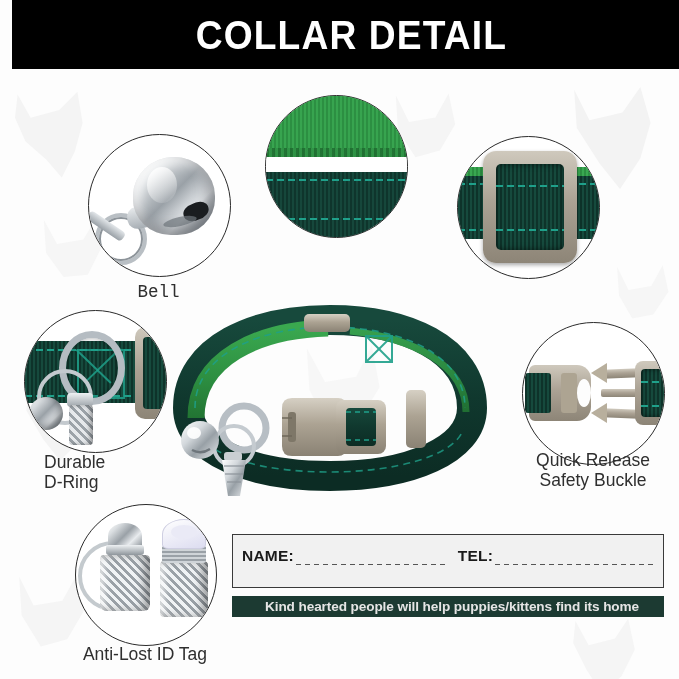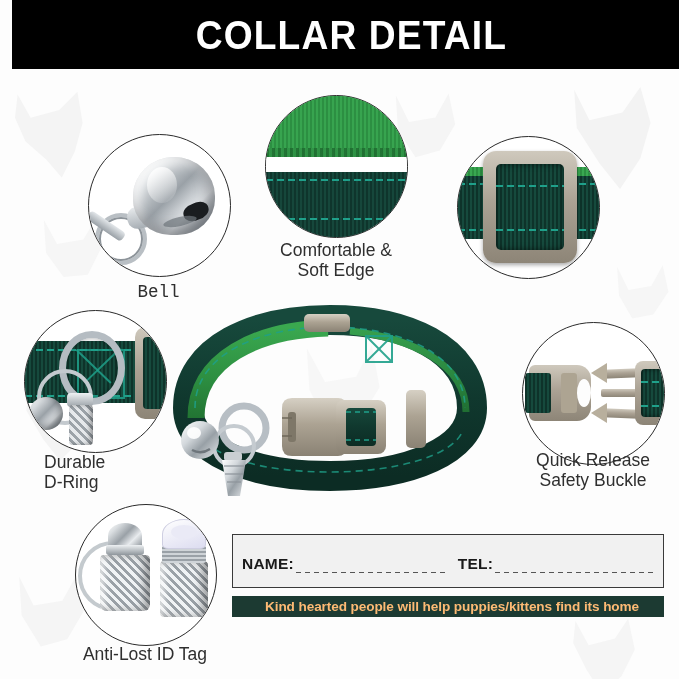--- a/index.html
+++ b/index.html
@@ -94,34 +94,34 @@
 
   
   #main-collar{position:absolute;left:170px;top:300px;width:320px;height:215px;}
 
   
   .card{
     position:absolute;left:232px;top:534px;width:432px;height:54px;
     background:#f1f1f1;border:1.2px solid #3a3a3a;box-sizing:border-box;
     padding:7px 9px 0 9px;
   }
-  .card-row{display:flex;align-items:flex-end;height:23px;margin-top:8px;}
+  .card-row{display:flex;align-items:flex-end;height:23px;}
   .card-label{
     font-size:15.5px;color:#1a1a1a;font-weight:bold;letter-spacing:.2px;
     font-family:"Liberation Sans","DejaVu Sans",sans-serif;white-space:nowrap;
   }
   .dash{
     flex:1;height:11px;margin-left:2px;
     background-image:repeating-linear-gradient(90deg,#555 0 5px,transparent 5px 9px);
     background-repeat:no-repeat;background-position:0 bottom;background-size:100% 1.5px;
   }
   .dash.short{flex:0 0 150px;margin-right:12px;}
   .banner{
     position:absolute;left:232px;top:596px;width:432px;height:21px;
-    background:#1c3a32;color:#fdba74;
+    background:#1c3a32;color:#e5e5e5;
     display:flex;align-items:center;justify-content:center;
     font-size:13.6px;font-weight:bold;letter-spacing:-.1px;
     font-family:"Liberation Sans","DejaVu Sans",sans-serif;
     box-sizing:border-box;
     padding-left:8px;
   }
 </style>
 </head>
 <body>
 
@@ -200,22 +200,20 @@
   <div class="circle" style="left:265px;top:95px;width:141px;height:141px;">
     <div class="inner webbing">
       <div class="web-bright"></div>
       <div class="web-gap"></div>
       <div class="web-dark">
         <div class="stitch" style="top:7px;"></div>
         <div class="stitch" style="top:46px;"></div>
       </div>
     </div>
   </div>
-  <div class="caption" style="left:250px;top:240px;width:172px;">Comfortable &amp;
-Soft Edge</div>
 
   <div class="circle" style="left:457px;top:136px;width:141px;height:141px;">
     <div class="inner">
 
       <div class="strap-dark" style="position:absolute;left:-6px;top:38px;width:160px;height:64px;"></div>
       <div class="stitch" style="top:46px;"></div>
       <div class="stitch" style="top:92px;"></div>
       <div class="strap-bright" style="position:absolute;left:-6px;top:30px;width:160px;height:9px;"></div>
 
       <div class="metal-gray" style="position:absolute;left:25px;top:14px;width:94px;height:112px;border-radius:13px;box-shadow:0 2px 4px rgba(0,0,0,.35);"></div>

